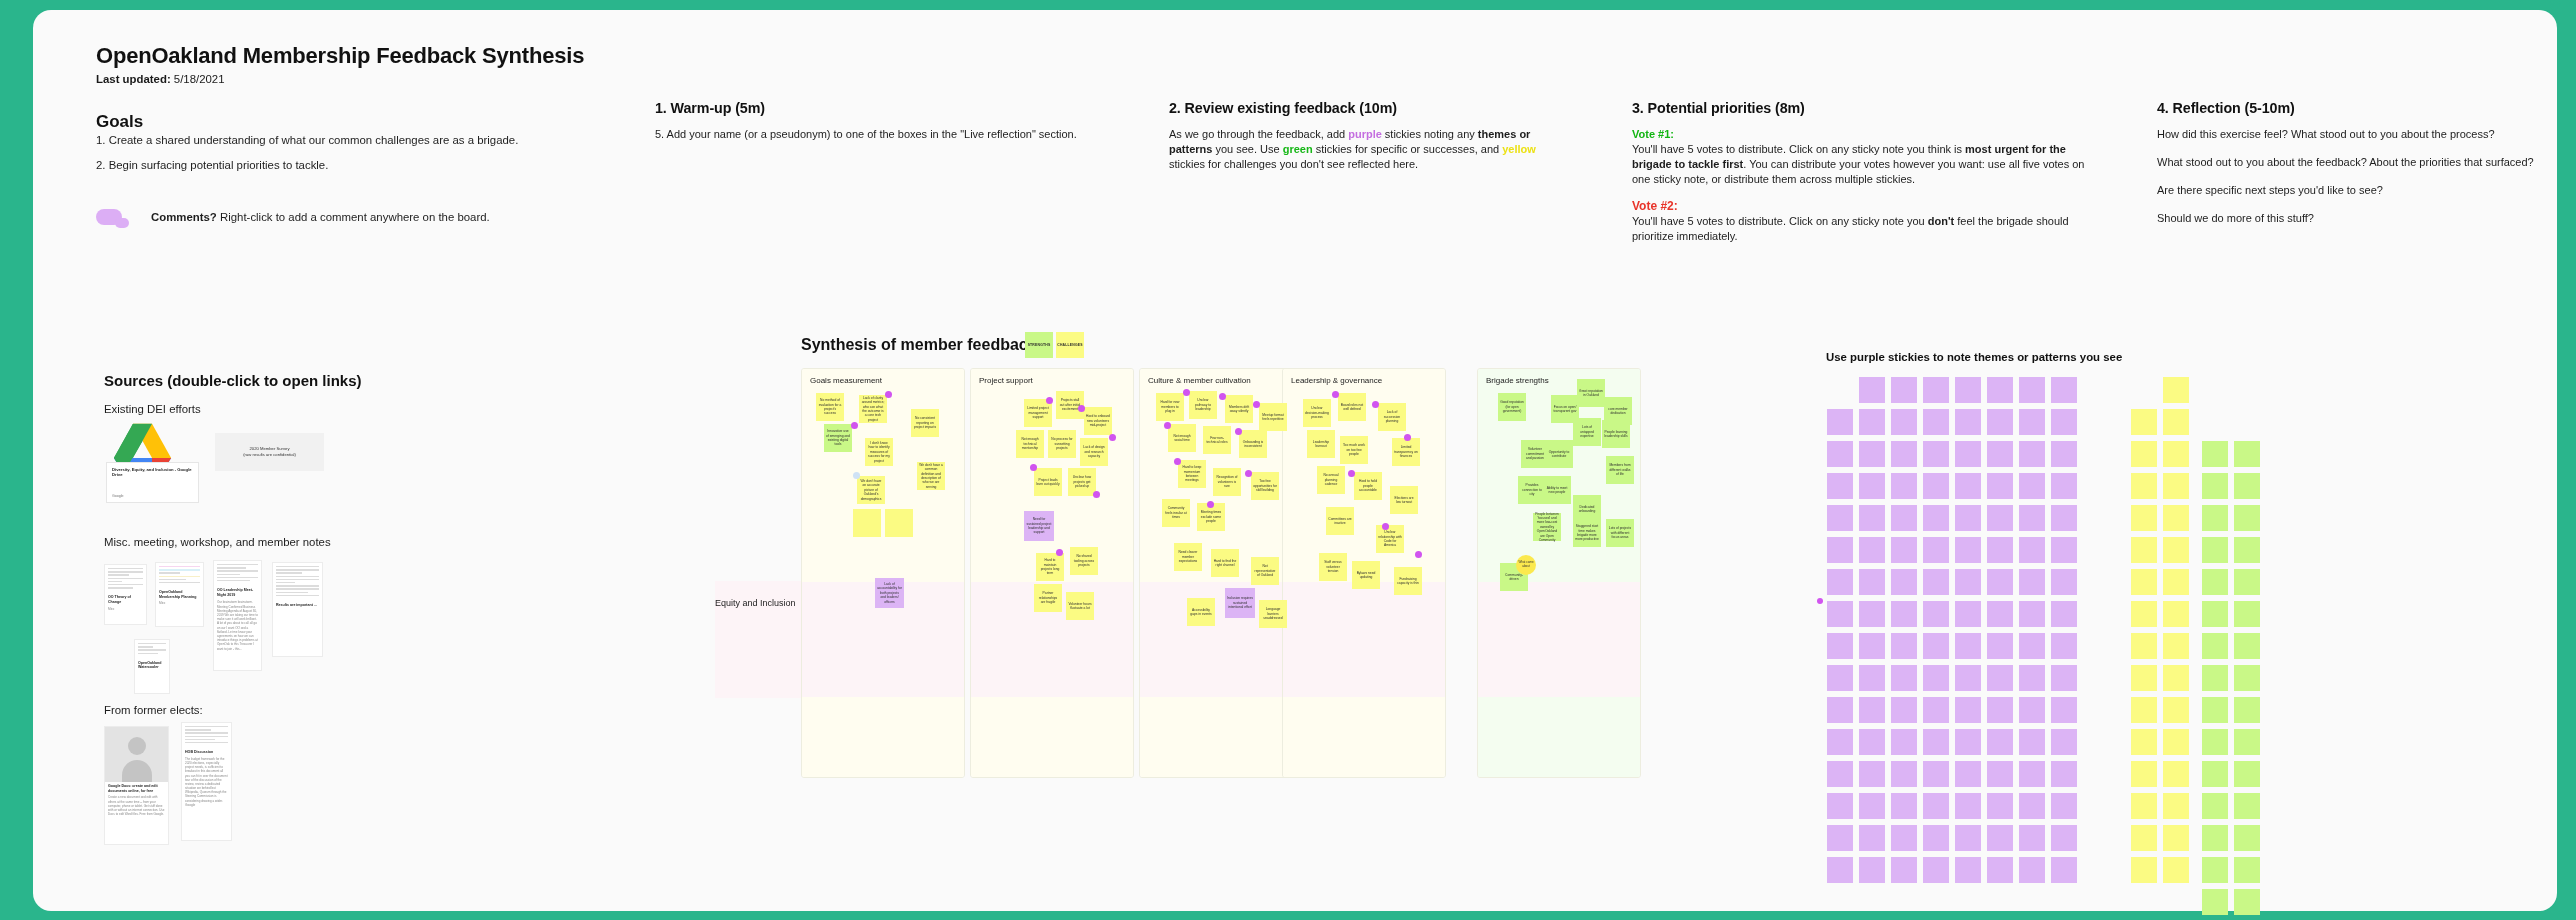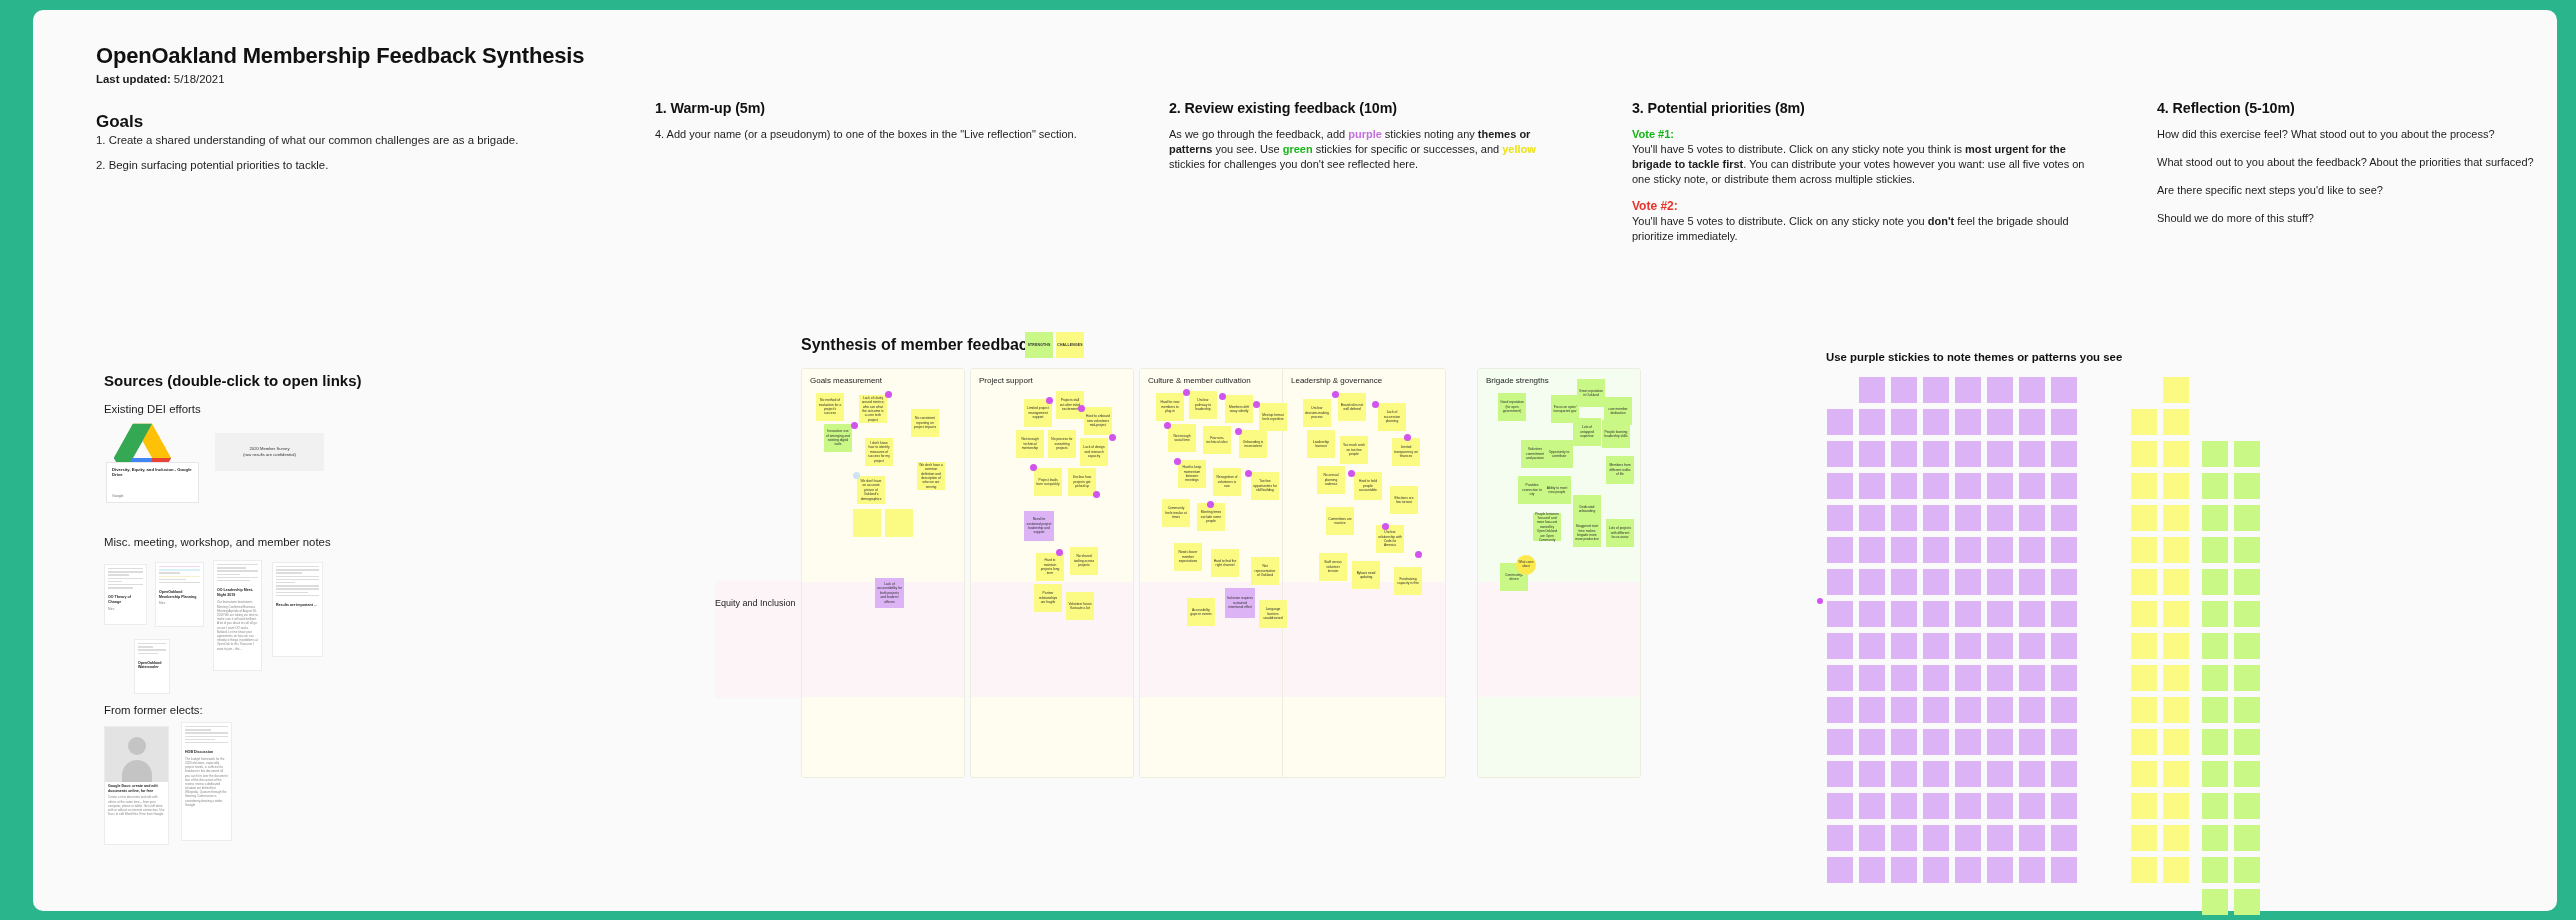--- a/index.html
+++ b/index.html
@@ -7,21 +7,21 @@
     width: 2576px; height: 921px;
     background: #2ab58c;
     font-family: "Liberation Sans", sans-serif;
     overflow: hidden;
   }
   #board {
     position: absolute;
     left: 33px; top: 10px;
     width: 2524px; height: 901px;
     background: #fafafa;
-    border-radius: 10px;
+    border-radius: 18px;
   }
 
   
   .title { position:absolute; left:63px; top:33px; font-size:22px; font-weight:bold; color:#111; letter-spacing:-0.2px;}
   .updated { position:absolute; left:63px; top:63px; font-size:11.4px; color:#1a1a1a; }
   .updated b { font-weight:bold; }
   .goals-h { position:absolute; left:63px; top:102px; font-size:17px; font-weight:bold; color:#111; }
   .goal1 { position:absolute; left:63px; top:124px; font-size:11.4px; color:#1d1d1d; }
   .goal2 { position:absolute; left:63px; top:149px; font-size:11.4px; color:#1d1d1d; }
 
@@ -129,25 +129,34 @@
   <div class="title">OpenOakland Membership Feedback Synthesis</div>
   <div class="updated">
     <b>Last updated:</b>
     <span>5/18/2021</span>
   </div>
   <div class="goals-h">Goals</div>
   <div class="goal1">1. Create a shared understanding of what our common challenges are as a brigade.</div>
   <div class="goal2">2. Begin surfacing potential priorities to tackle.</div>
 
   <div class="legend">
+    <div class="legend-row">
+      <div class="legend-icons">
+        <div class="cmt-bubble"></div>
+      </div>
+      <div>
+        <b>Comments?</b>
+        <span>Right-click to add a comment anywhere on the board.</span>
+      </div>
+    </div>
   </div>
 
   <div class="instr" id="instr1">
     <h3>1. Warm-up (5m)</h3>
-    <p>4. Add your name (or a pseudonym) to one of the boxes in the "Live reflection" section.</p>
+    <p>5. Add your name (or a pseudonym) to one of the boxes in the "Live reflection" section.</p>
   </div>
 
   <div class="instr" id="instr2">
     <h3>2.  Review existing feedback (10m)</h3>
     <p><span>As we go through the feedback, add </span><span class="c-purple">purple</span><span> stickies noting any </span><b>themes or patterns</b><span> you see. Use </span><span class="c-green">green</span><span> stickies for specific or successes, and </span><span class="c-yellow">yellow</span><span> stickies for challenges you don't see reflected here.</span></p>
   </div>
 
   <div class="instr" id="instr3">
     <h3>3.  Potential priorities (8m)</h3>
     <div class="vote-h-g">Vote #1:</div>

